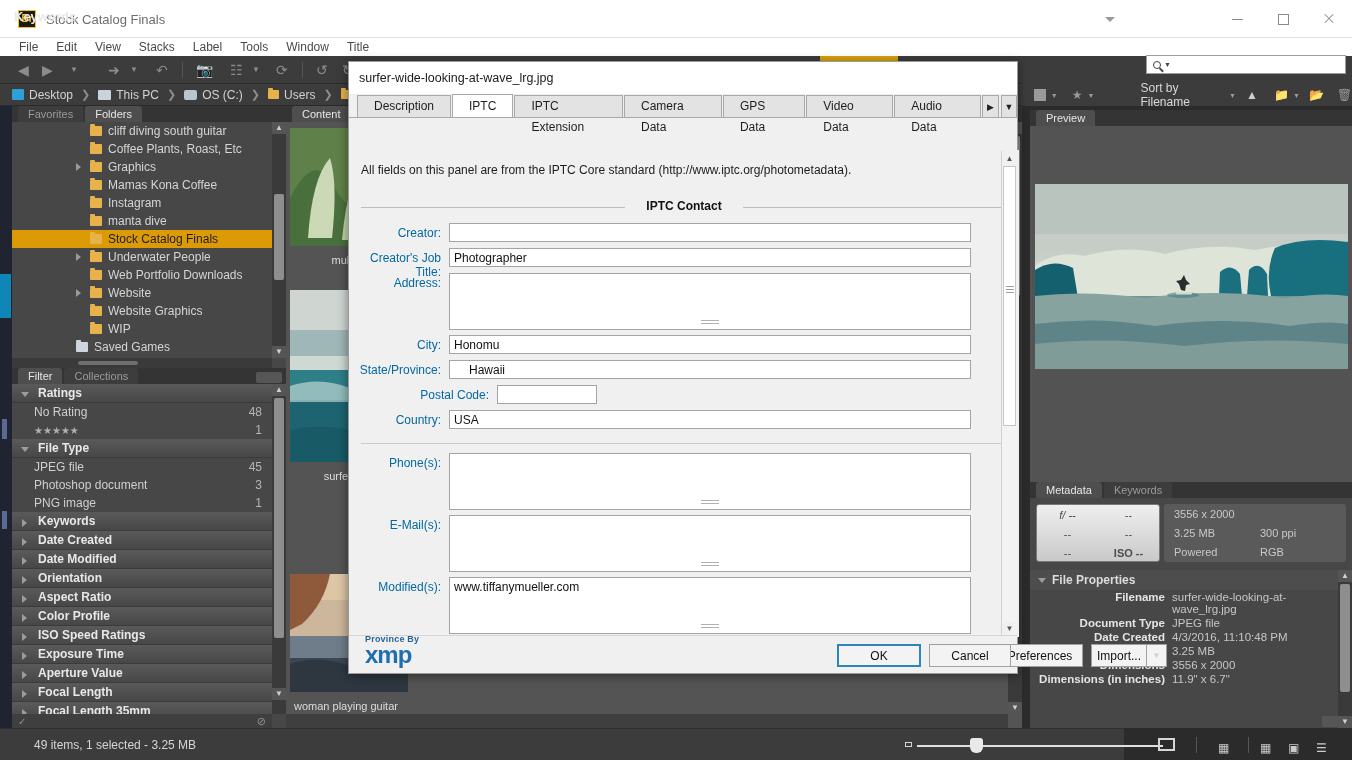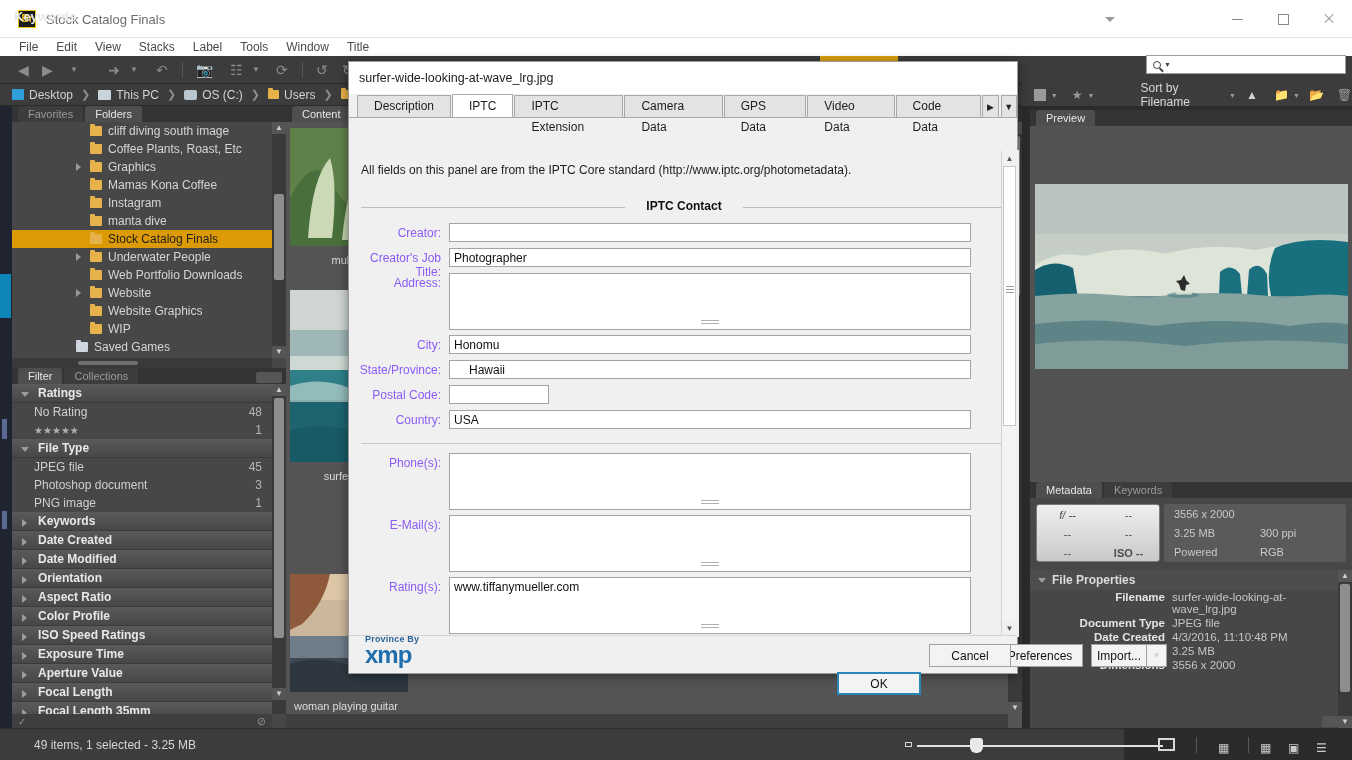--- a/index.html
+++ b/index.html
@@ -188,21 +188,21 @@
     background:#e3e3e3; border:1px solid #a9a9a9; border-bottom:none; margin-right:1px;
   }
   .dtab.active{ background:#fff; position:relative; z-index:2; height:23px; line-height:22px;}
   .dtab-arrow{ width:18px; height:22px; background:#e3e3e3; border:1px solid #a9a9a9; border-bottom:none; display:flex; align-items:center; justify-content:center; font-size:9px; color:#222;}
   #dlg-body{ position:absolute; left:0; top:88px; width:670px; height:487px; background:#f0f0f0; overflow:hidden;}
   #dlg-note{ position:absolute; left:12px; top:13px; color:#1c1c1c; font-size:12px;}
   .sec-div{ position:absolute; left:12px; width:646px; height:10px; }
   .sec-div .ln{ position:absolute; top:5px; height:1px; background:#bdbdbd;}
   .sec-div .lab{ position:absolute; top:-3px; font-weight:bold; font-size:12px; color:#111; text-align:center;}
   .frm-row{ position:absolute; left:0; width:646px; display:flex; align-items:flex-start;}
-  .frm-lab{ width:100px; text-align:right; padding-right:8px; font-size:12px; color:#8b5cf6; padding-top:3px;}
+  .frm-lab{ width:100px; text-align:right; padding-right:8px; font-size:12px; color:#0369a1; padding-top:3px;}
   .frm-in{ background:#fff; border:1px solid #a4a4a4; font-size:12px; color:#111; padding:2px 4px; overflow:hidden;}
   .grip{ position:absolute; bottom:3px; left:50%; margin-left:-9px; width:18px;}
   .grip i{ display:block; height:1px; background:#b0b0b0; margin-bottom:2px;}
   #dlg-scroll{ position:absolute; right:1px; top:89px; width:15px; height:485px; background:#f0f0f0; border-left:1px solid #d2d2d2;}
   #dlg-scroll .sbtn{ width:15px; height:15px; background:#f0f0f0; color:#555; font-size:8px; text-align:center; line-height:15px;}
   #dlg-scroll .track{ position:absolute; left:0; top:15px; width:15px; bottom:15px; background:#f3f3f3;}
   #dlg-scroll .thumb{ position:absolute; left:1px; top:0px; width:13px; height:260px; background:#fff; border:1px solid #c6c6c6;}
   #dlg-scroll .grips{ position:absolute; left:4px; top:120px; width:8px;}
   #dlg-scroll .grips i{ display:block; height:1px; background:#9d9d9d; margin-bottom:2px;}
   #dlg-footer{ position:absolute; left:0; bottom:0; width:668px; height:38px; background:#f0f0f0; border-top:1px solid #d5d5d5;}
@@ -300,21 +300,21 @@
 
 <div id="folders-panel">
   <div class="tabstrip">
     <div class="ptab">Favorites</div>
     <div class="ptab active">Folders</div>
   </div>
   <div id="folders-list">
       <div class="frow-wrap">
         <div class="frow">
           <span class="fico"></span>
-          <span>cliff diving south image</span>
+          <span>cliff diving south guitar</span>
         </div>
       </div>
       <div class="frow-wrap">
         <div class="frow">
           <span class="fico"></span>
           <span>Coffee Plants, Roast, Etc</span>
         </div>
       </div>
       <div class="frow-wrap">
         <div class="frow">
@@ -654,20 +654,24 @@
           <span class="fp-v">4/3/2016, 11:10:48 PM</span>
         </div>
         <div class="fp-row">
           <span class="fp-k">File Size</span>
           <span class="fp-v">3.25 MB</span>
         </div>
         <div class="fp-row">
           <span class="fp-k">Dimensions</span>
           <span class="fp-v">3556 x 2000</span>
         </div>
+        <div class="fp-row">
+          <span class="fp-k">Dimensions (in inches)</span>
+          <span class="fp-v">11.9" x 6.7"</span>
+        </div>
       </div>
   </div>
   <div class="vscroll">
     <div class="sbtn">▲</div>
     <div class="thumb" style="top:14px;height:108px;"></div>
     <div class="sbtn" style="position:absolute;bottom:0;width:14px;">▼</div>
   </div>
 </div>
 
 <div id="statusbar">
@@ -688,21 +692,21 @@
 
 <div id="dialog">
   <div id="dlg-title">surfer-wide-looking-at-wave_lrg.jpg</div>
   <div id="dlg-tabs">
     <div class="dtab">Description</div>
     <div class="dtab active">IPTC</div>
     <div class="dtab">IPTC Extension</div>
     <div class="dtab">Camera Data</div>
     <div class="dtab">GPS Data</div>
     <div class="dtab">Video Data</div>
-    <div class="dtab">Code Data</div>
+    <div class="dtab">Audio Data</div>
     <div class="dtab-arrow">▶</div>
     <div class="dtab-arrow" style="margin-left:2px;">▼</div>
   </div>
 
   <div id="dlg-body">
     <div id="dlg-note">All fields on this panel are from the IPTC Core standard (http://www.iptc.org/photometadata).</div>
 
     <div class="sec-div" style="top:52px;">
       <span class="ln" style="left:0;width:264px;"></span>
       <span class="lab" style="left:264px;width:118px;">IPTC Contact</span>
@@ -733,21 +737,21 @@
     <div class="frm-row" style="top:185px;">
       <span class="frm-lab">City:</span>
       <span class="frm-in" style="width:522px;height:19px;">Honomu</span>
     </div>
 
     <div class="frm-row" style="top:210px;">
       <span class="frm-lab">State/Province:</span>
       <span class="frm-in" style="width:522px;height:19px;padding-left:19px;">Hawaii</span>
     </div>
 
-    <div class="frm-row" style="top:235px;">
+    <div class="frm-row" style="top:235px;margin-left:48px;">
       <span class="frm-lab">Postal Code:</span>
       <span class="frm-in" style="width:100px;height:19px;"></span>
     </div>
 
     <div class="frm-row" style="top:260px;">
       <span class="frm-lab">Country:</span>
       <span class="frm-in" style="width:522px;height:19px;">USA</span>
     </div>
 
     <div style="position:absolute;left:12px;top:293px;width:646px;height:1px;background:#c9c9c9;"></div>
@@ -768,21 +772,21 @@
       <span class="frm-in" style="width:522px;height:57px;position:relative;">
         <span></span>
         <span class="grip">
             <i></i>
             <i></i>
           </span>
       </span>
     </div>
 
     <div class="frm-row" style="top:427px;">
-      <span class="frm-lab">Rating(s):</span>
+      <span class="frm-lab">Modified(s):</span>
       <span class="frm-in" style="width:522px;height:57px;position:relative;">
         <span>www.tiffanymueller.com</span>
         <span class="grip">
             <i></i>
             <i></i>
           </span>
       </span>
     </div>
 
   </div>
@@ -801,16 +805,16 @@
   </div>
 
   <div id="dlg-footer">
     <div id="xmp">
       <div class="pb">Province By</div>
       <div class="xm">xmp</div>
     </div>
     <div class="dbtn" style="left:648px;width:86px;">Preferences</div>
     <div class="dbtn" style="left:742px;width:56px;">Import...</div>
     <div id="btn-import-arrow" style="left:798px;">▼</div>
-    <div class="dbtn" id="btn-ok" style="left:488px;width:84px;margin-top:28px;">OK</div>
+    <div class="dbtn" id="btn-ok" style="left:488px;width:84px;">OK</div>
     <div class="dbtn" style="left:580px;width:82px;">Cancel</div>
   </div>
 </div>
 
 </body></html>

